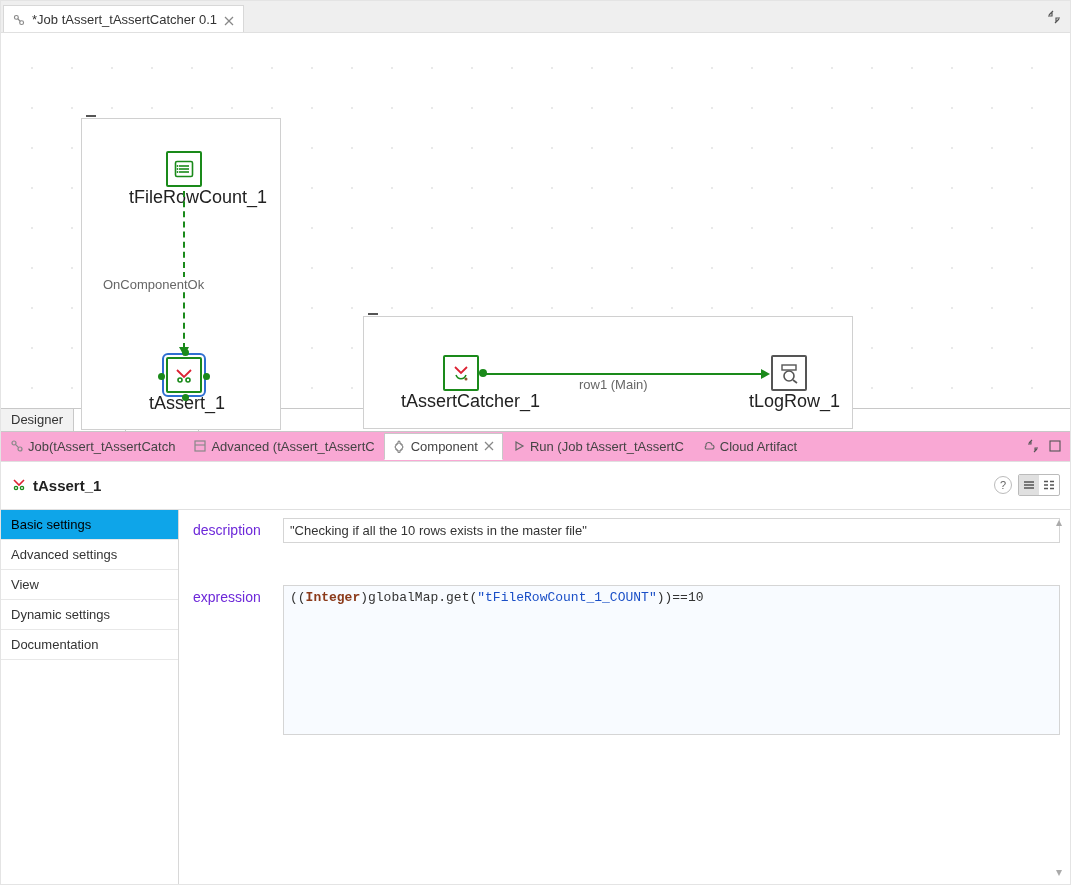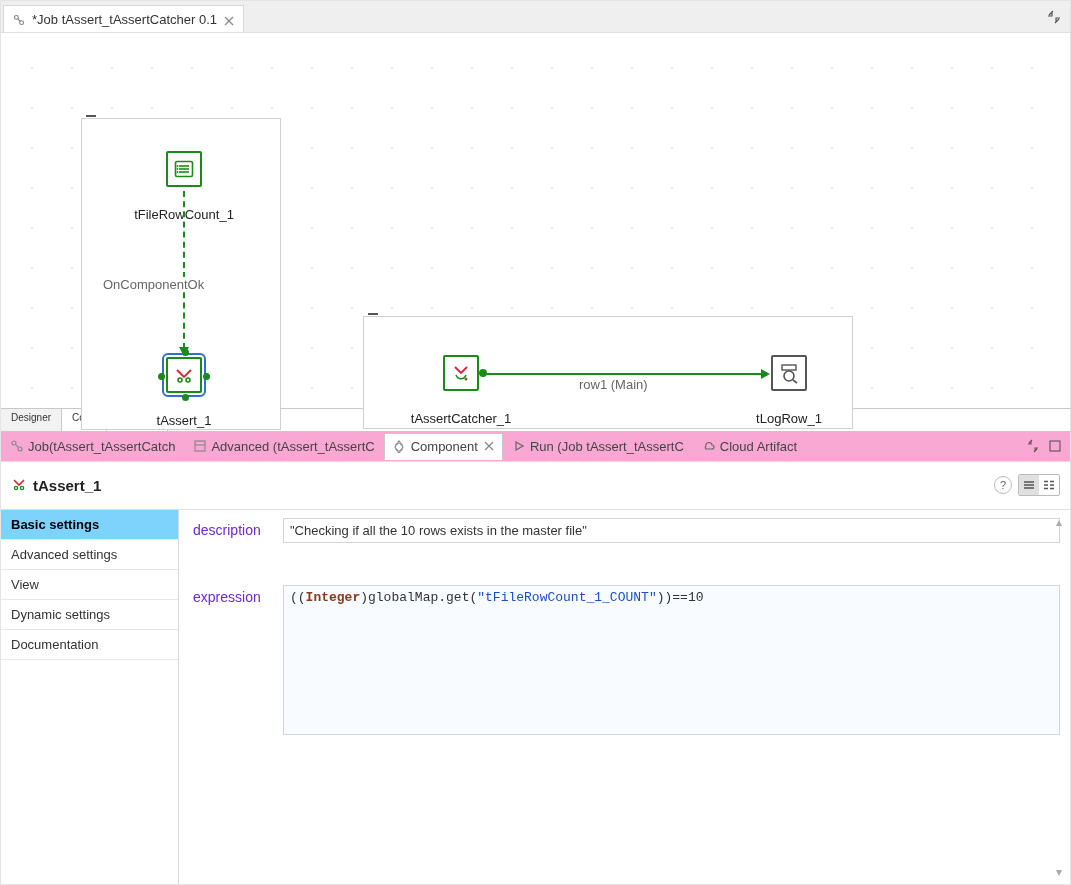--- a/index.html
+++ b/index.html
@@ -21,36 +21,36 @@
     background-size: 40px 40px;
     background-position: 11px 15px;
   }
 
   .subjob { position: absolute; border: 1px solid #d0d0d0; background: #fff; }
   .subjob .dash { position: absolute; top: -4px; left: 4px; width: 10px; height: 2px; background: #555; }
 
   .component { position: absolute; text-align: center; }
   .comp-icon { width: 36px; height: 36px; border: 2px solid #1a8a1a; border-radius: 2px; background: #fff; display: flex; align-items: center; justify-content: center; margin: 0 auto; position: relative; }
   .comp-icon.selected { outline: 2px solid #2f6fd0; outline-offset: 2px; }
-  .comp-label { margin-top: 20px; font-size: 13px; color: #222; white-space: nowrap; }
+  .comp-label { margin-top: 0; font-size: 18px; color: #222; white-space: nowrap; }
 
   
   .sel-handle { position: absolute; width: 7px; height: 7px; background: #1a8a1a; border-radius: 50%; }
 
   
   .conn-v { position: absolute; border-left: 2px dashed #1a8a1a; }
   .conn-h { position: absolute; border-top: 2px solid #1a8a1a; }
   .conn-label { position: absolute; font-size: 13px; color: #666; background: #fff; padding: 0 2px; }
   .arrowhead { position: absolute; width: 0; height: 0; }
   .arrowhead.down { border-left: 5px solid transparent; border-right: 5px solid transparent; border-top: 9px solid #1a8a1a; }
   .arrowhead.right { border-top: 5px solid transparent; border-bottom: 5px solid transparent; border-left: 9px solid #1a8a1a; }
 
   
   .canvas-tabs { height: 24px; border-top: 1px solid #c8c8c8; border-bottom: 1px solid #c8c8c8; display: flex; background: #fff; }
-  .canvas-tab { padding: 3px 10px; border-right: 1px solid #c8c8c8; font-size: 10px; color: #333; cursor: default; }
+  .canvas-tab { padding: 3px 10px; border-right: 1px solid #c8c8c8; font-size: 13px; color: #333; cursor: default; }
   .canvas-tab.active { background: #f2f2f2; }
 
   
   .view-tabs { height: 30px; background: #f9a8d4; border-bottom: 1px solid #e0e0e0; display: flex; align-items: center; padding-left: 0; position: relative; }
   .view-tab { display: flex; align-items: center; gap: 4px; padding: 5px 8px; font-size: 13px; color: #444; border: 1px solid transparent; white-space: nowrap; }
   .view-tab.active { background: #fff; border: 1px solid #c8c8c8; border-bottom-color: #fff; }
   .view-tab .icon { width: 14px; height: 14px; display: inline-flex; }
   .view-tab .close { width: 10px; height: 10px; display: inline-flex; color: #888; margin-left: 2px; }
   .view-controls { position: absolute; right: 6px; top: 5px; display: flex; gap: 4px; }
   .restore, .maximize { width: 18px; height: 18px; display: flex; align-items: center; justify-content: center; color: #555; }
@@ -62,21 +62,21 @@
   .props-header-right { display: flex; align-items: center; gap: 6px; }
   .help-icon { width: 18px; height: 18px; border: 1px solid #bbb; border-radius: 50%; display: flex; align-items: center; justify-content: center; font-size: 11px; color: #666; }
   .view-mode-btns { display: flex; border: 1px solid #bbb; border-radius: 2px; overflow: hidden; }
   .view-mode-btn { width: 20px; height: 20px; display: flex; align-items: center; justify-content: center; }
   .view-mode-btn.active { background: #e0e0e0; }
   .view-mode-btn svg { width: 14px; height: 14px; }
 
   .props-body { flex: 1; display: flex; min-height: 0; }
   .props-nav { width: 178px; border-right: 1px solid #d8d8d8; }
   .props-nav-item { padding: 7px 10px; font-size: 13px; color: #333; border-bottom: 1px solid #e8e8e8; cursor: default; }
-  .props-nav-item.active { background: #7dd3fc; font-weight: bold; color: #000; }
+  .props-nav-item.active { background: #0ea5e9; font-weight: normal; color: #000; }
 
   .props-form { flex: 1; padding: 8px 10px 0 14px; display: flex; flex-direction: column; position: relative; }
   .form-row { display: flex; align-items: flex-start; margin-bottom: 6px; }
   .form-label { width: 90px; font-size: 14px; color: #6d28d9; padding-top: 4px; }
   .form-value { flex: 1; }
   .text-input { width: 100%; border: 1px solid #d5d5d5; padding: 4px 6px; font-size: 13px; font-family: inherit; color: #333; }
   .code-area { width: 100%; border: 1px solid #d5d5d5; background: #f8fbff; padding: 4px 6px; font-family: Consolas, "Courier New", monospace; font-size: 13px; min-height: 150px; white-space: pre; overflow: hidden; }
   .code-area .kw  { color: #8b3a1a; font-weight: bold; text-align: center; }
   .code-area .str { color: #1a4fc7; }
   .scroll-hint { position: absolute; right: 4px; display: flex; flex-direction: column; justify-content: space-between; align-items: center; width: 14px; }

